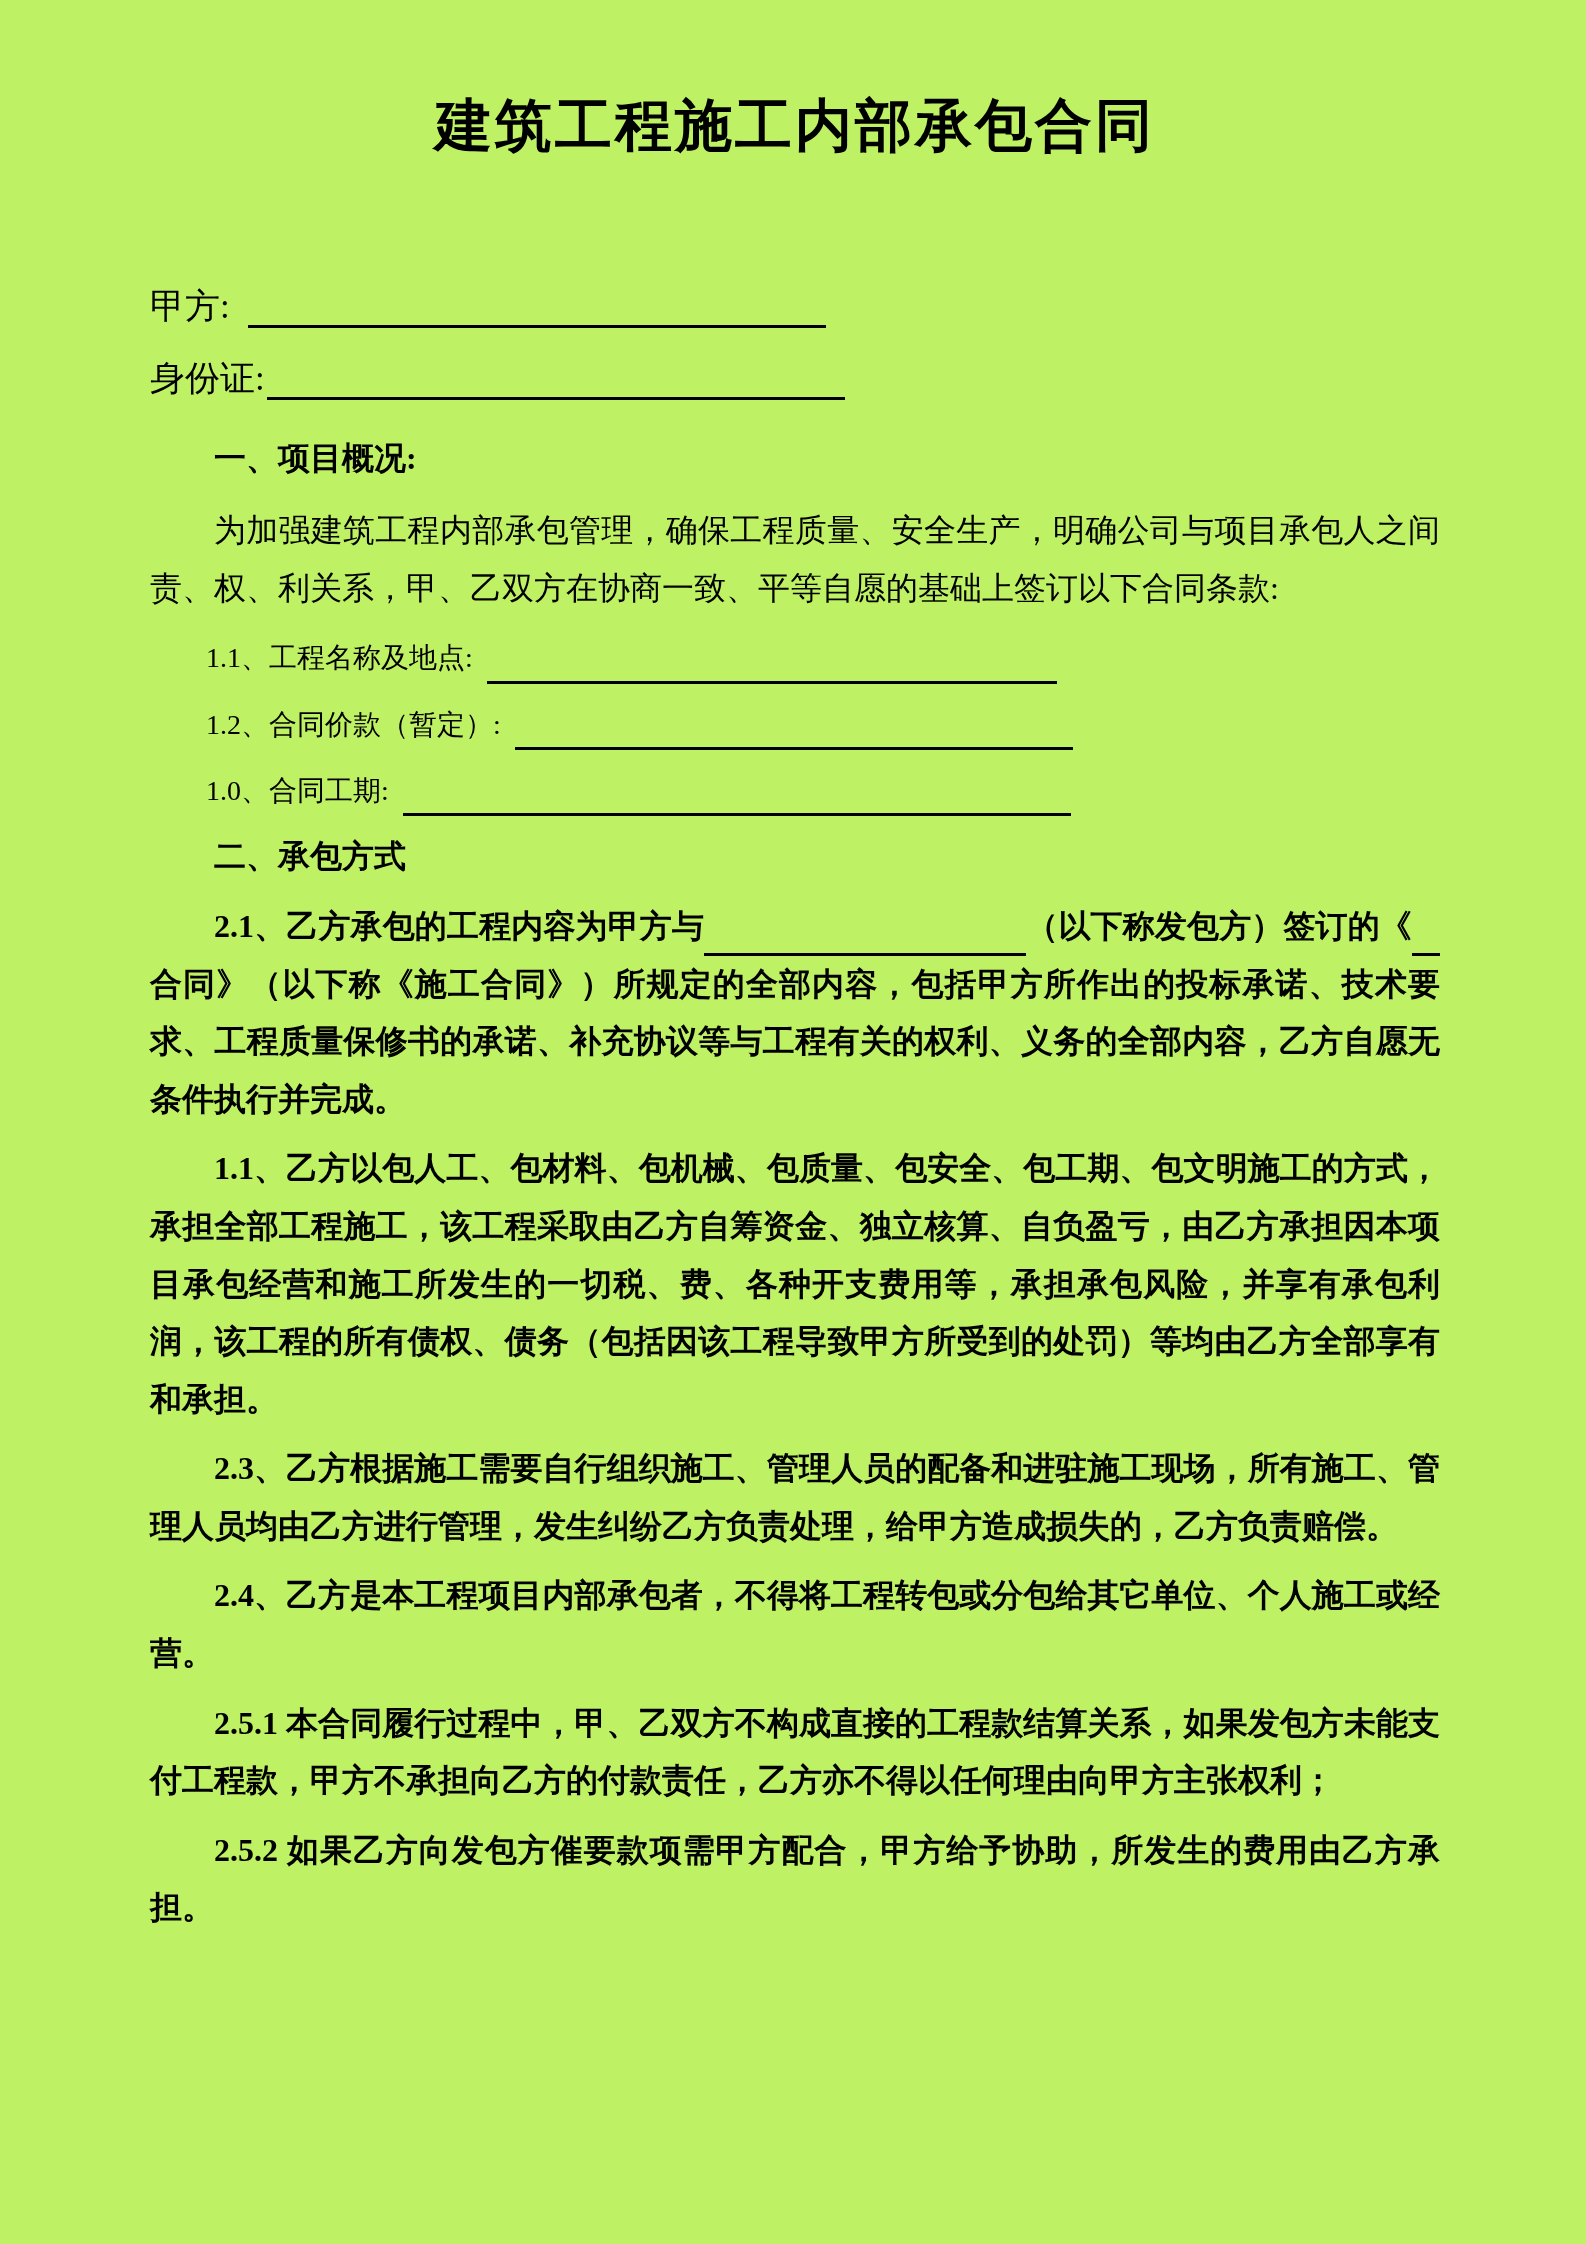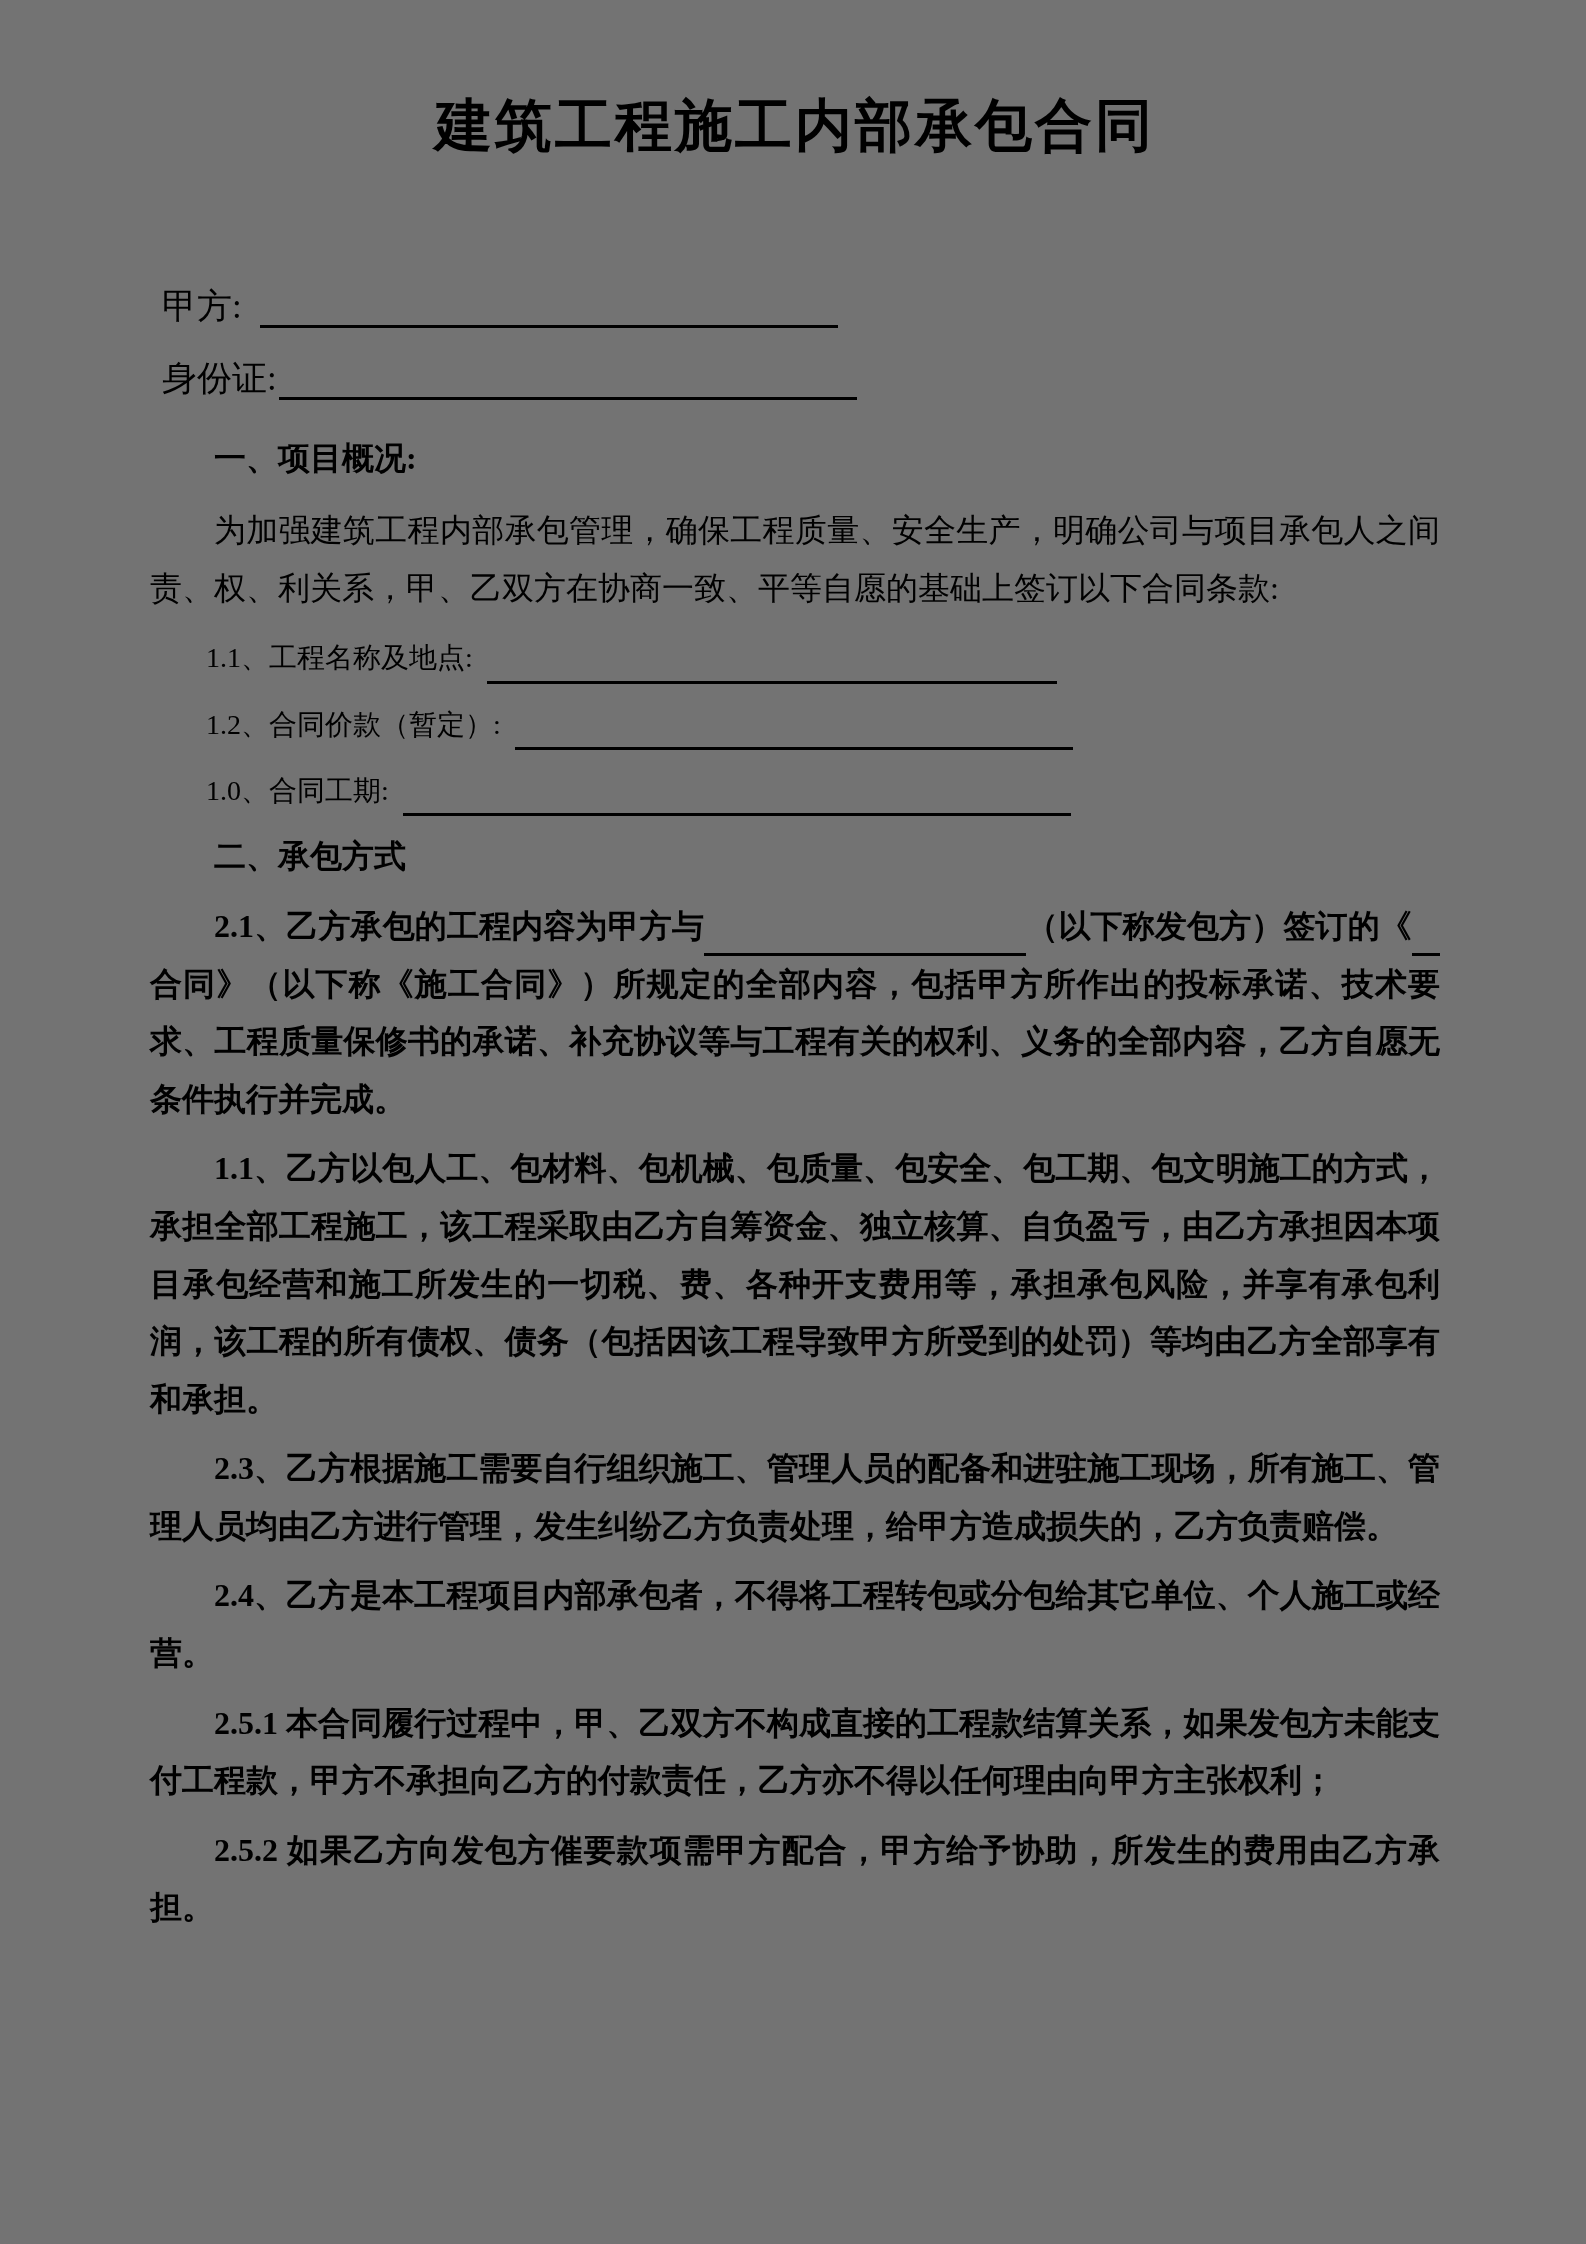--- a/index.html
+++ b/index.html
@@ -5,37 +5,37 @@
   * { box-sizing: border-box; }
   html, body {
     margin: 0; padding: 0; background: #ffffff;
   }
   .page {
     position: relative;
     width: 1586px;
     height: 2244px;
     margin: 0 auto;
     padding: 92px 146px 0 150px;
-    background: #737373;
+    background: #bef264;
     color: #000000;
     font-family: "Liberation Serif", "DejaVu Serif", serif;
     overflow: hidden;
   }
   .doc-title {
     margin: 0 0 126px 0;
     font-size: 57px;
     line-height: 1.2;
     font-weight: 700;
     text-align: center;
     letter-spacing: 3px;
   }
   .field-row {
     font-size: 35px;
     line-height: 1.2;
-    margin: 0 0 30px 12px;
+    margin: 0 0 30px 0;
     white-space: nowrap;
   }
   .blank {
     display: inline-block;
     border-bottom: 3px solid #000;
     height: 42px;
     vertical-align: bottom;
   }
   .party-blank { width: 578px; margin-left: 18px; }
   .id-blank    { width: 578px; margin-left: 2px; }

